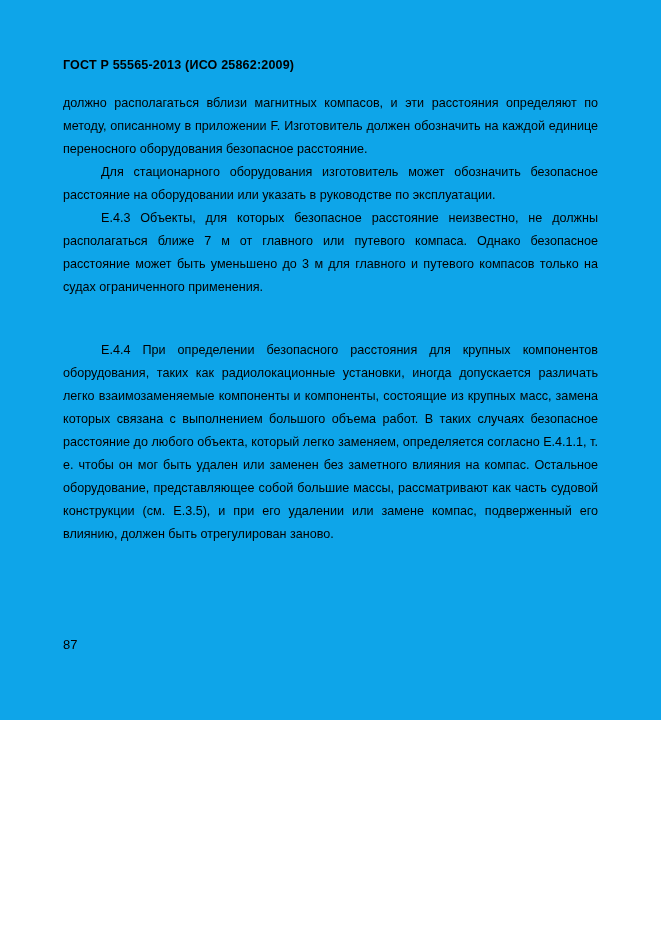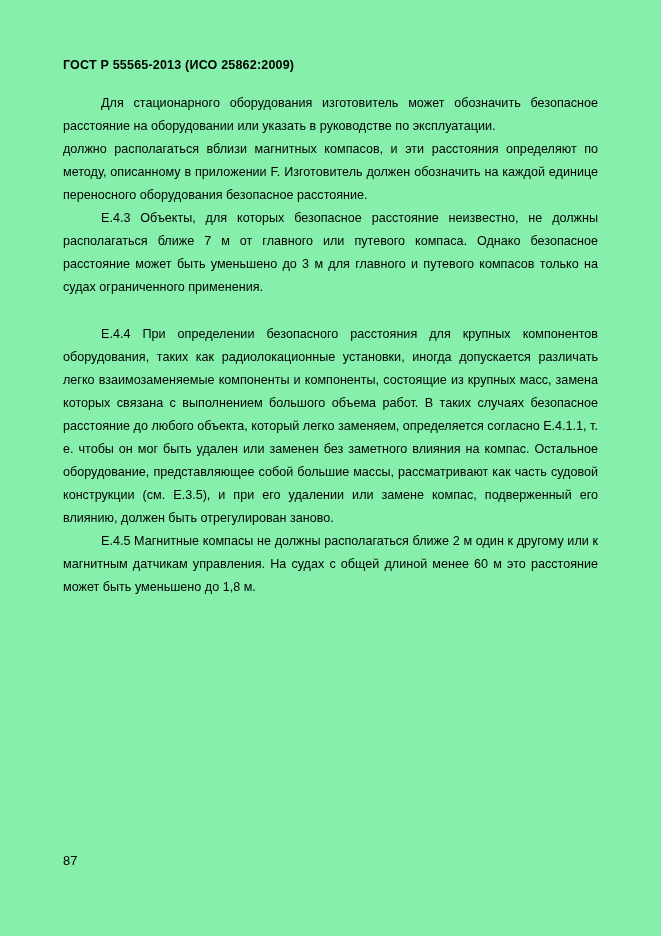--- a/index.html
+++ b/index.html
@@ -4,22 +4,22 @@
 <style>
   * { margin: 0; padding: 0; box-sizing: border-box; }
   html, body {
     background: #ffffff;
     font-family: "Liberation Sans", sans-serif;
     color: #000000;
   }
   .page {
     position: relative;
     width: 661px;
-    height: 936px;
-    background: #86efac;
+    height: 720px;
+    background: #0ea5e9;
     padding: 58px 63px 0 63px;
     overflow: hidden;
   }
   .doc-header {
     font-size: 12.5px;
     font-weight: bold;
     letter-spacing: 0.2px;
     margin-bottom: 20px;
   }
   .body-text {
@@ -27,39 +27,38 @@
     line-height: 23px;
     text-align: justify;
   }
   .para {
     text-indent: 38px;
   }
   .para.no-indent {
     text-indent: 0;
   }
   .para.gap-before {
-    margin-top: 24px;
+    margin-top: 40px;
   }
   .page-number {
     position: absolute;
     left: 63px;
     bottom: 68px;
     font-size: 13px;
   }
 </style>
 </head>
 <body>
 
 <div class="page">
 
   <div class="doc-header">ГОСТ Р 55565-2013 (ИСО 25862:2009)</div>
 
   <div class="body-text">
+    <p class="para no-indent">должно располагаться вблизи магнитных компасов, и эти расстояния определяют по методу, описанному в приложении F. Изготовитель должен обозначить на каждой единице переносного оборудования безопасное расстояние.</p>
     <p class="para">Для стационарного оборудования изготовитель может обозначить безопасное расстояние на оборудовании или указать в руководстве по эксплуатации.</p>
-    <p class="para no-indent">должно располагаться вблизи магнитных компасов, и эти расстояния определяют по методу, описанному в приложении F. Изготовитель должен обозначить на каждой единице переносного оборудования безопасное расстояние.</p>
     <p class="para">Е.4.3 Объекты, для которых безопасное расстояние неизвестно, не должны располагаться ближе 7 м от главного или путевого компаса. Однако безопасное расстояние может быть уменьшено до 3 м для главного и путевого компасов только на судах ограниченного применения.</p>
     <p class="para gap-before">Е.4.4 При определении безопасного расстояния для крупных компонентов оборудования, таких  как радиолокационные установки, иногда допускается различать легко взаимозаменяемые компоненты и компоненты, состоящие из крупных масс, замена которых связана с выполнением большого объема работ. В таких случаях безопасное расстояние до любого объекта, который легко заменяем, определяется согласно Е.4.1.1, т. е. чтобы он мог быть удален или заменен без заметного влияния на компас. Остальное оборудование, представляющее собой большие массы, рассматривают как часть судовой конструкции (см. Е.3.5), и при его удалении или замене компас, подверженный его влиянию, должен быть отрегулирован заново.</p>
-    <p class="para">Е.4.5 Магнитные компасы не должны располагаться ближе 2 м один к другому или к магнитным датчикам управления. На судах с общей длиной менее 60 м это расстояние может быть уменьшено до 1,8 м.</p>
   </div>
 
   <div class="page-number">87</div>
 
 </div>
 
 </body></html>

